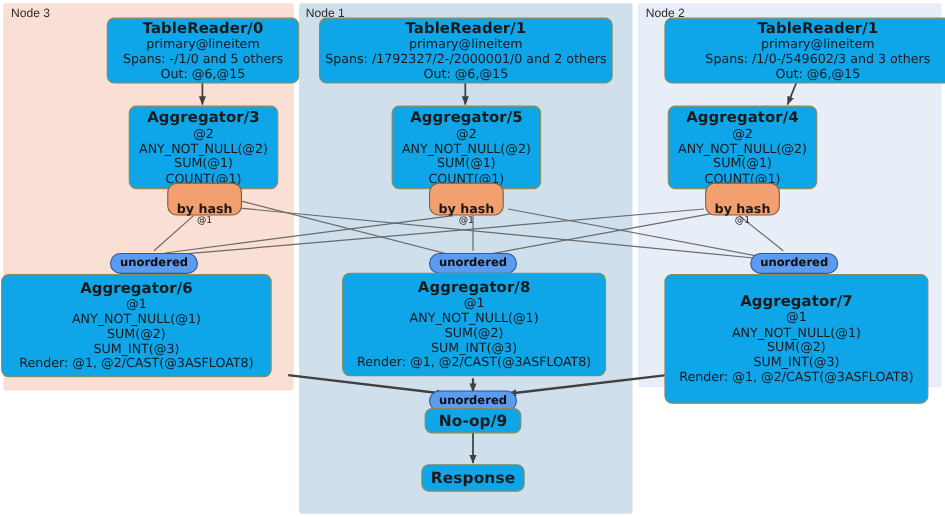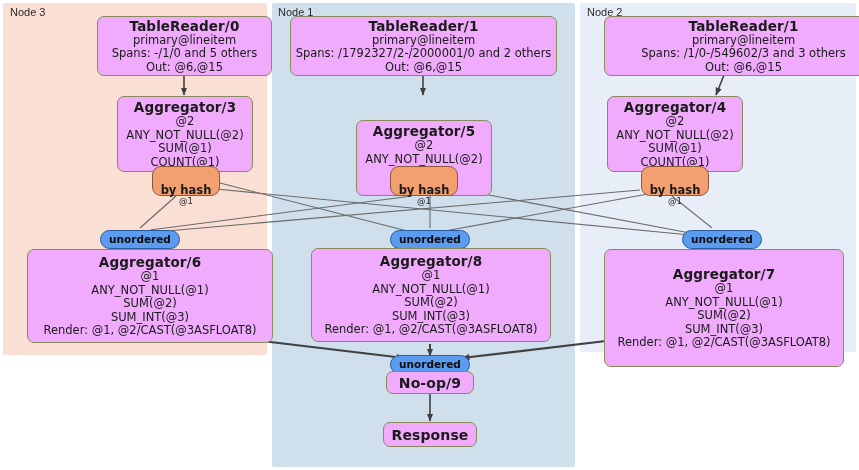--- a/index.html
+++ b/index.html
@@ -9,21 +9,21 @@
 
   .panel{position:absolute;border-radius:2px;}
   .panel-label{position:absolute;font-size:11px;color:#2b2b2b;
                font-family:"Liberation Sans","DejaVu Sans",sans-serif;
                white-space:nowrap;}
 
   svg#edges{position:absolute;left:0;top:0;width:859px;height:470px;
             pointer-events:none;}
 
   .node{position:absolute;box-sizing:border-box;
-        background:#f0abfc;border:1px solid #8a8a5c;border-radius:7px;
+        background:#0ea5e9;border:1px solid #8a8a5c;border-radius:7px;
         text-align:center;color:#1a1a1a;
         display:flex;flex-direction:column;justify-content:center;
         align-items:center;padding:8px 6px;}
   .node .t{font-weight:bold;font-size:13.5px;line-height:16px;
            letter-spacing:.1px;}
   .node .l{font-size:11.5px;line-height:13.5px;white-space:nowrap;}
 
   .pill{position:absolute;box-sizing:border-box;border-radius:9px;
         text-align:center;display:flex;flex-direction:column;
         justify-content:center;align-items:center;}
@@ -113,21 +113,21 @@
   </div>
 
   <div class="node" style="left:117px;top:96px;width:136px;height:76px;">
     <div class="t">Aggregator/3</div>
     <div class="l">@2</div>
     <div class="l">ANY_NOT_NULL(@2)</div>
     <div class="l">SUM(@1)</div>
     <div class="l">COUNT(@1)</div>
   </div>
 
-  <div class="node" style="left:356px;top:96px;width:136px;height:76px;margin-top:24px;">
+  <div class="node" style="left:356px;top:96px;width:136px;height:76px;">
     <div class="t">Aggregator/5</div>
     <div class="l">@2</div>
     <div class="l">ANY_NOT_NULL(@2)</div>
     <div class="l">SUM(@1)</div>
     <div class="l">COUNT(@1)</div>
   </div>
 
   <div class="node" style="left:607px;top:96px;width:136px;height:76px;">
     <div class="t">Aggregator/4</div>
     <div class="l">@2</div>
@@ -152,21 +152,21 @@
   <div class="pill unord" style="left:100px;top:230px;width:80px;height:19px;">
     <div class="t">unordered</div>
   </div>
   <div class="pill unord" style="left:390px;top:230px;width:80px;height:19px;">
     <div class="t">unordered</div>
   </div>
   <div class="pill unord" style="left:682px;top:230px;width:80px;height:19px;">
     <div class="t">unordered</div>
   </div>
 
-  <div class="node" style="left:27px;top:249px;width:246px;height:94px;">
+  <div class="node" style="left:1px;top:249px;width:246px;height:94px;">
     <div class="t">Aggregator/6</div>
     <div class="l">@1</div>
     <div class="l">ANY_NOT_NULL(@1)</div>
     <div class="l">SUM(@2)</div>
     <div class="l">SUM_INT(@3)</div>
     <div class="l">Render: @1, @2/CAST(@3ASFLOAT8)</div>
   </div>
 
   <div class="node" style="left:311px;top:248px;width:240px;height:94px;">
     <div class="t">Aggregator/8</div>

